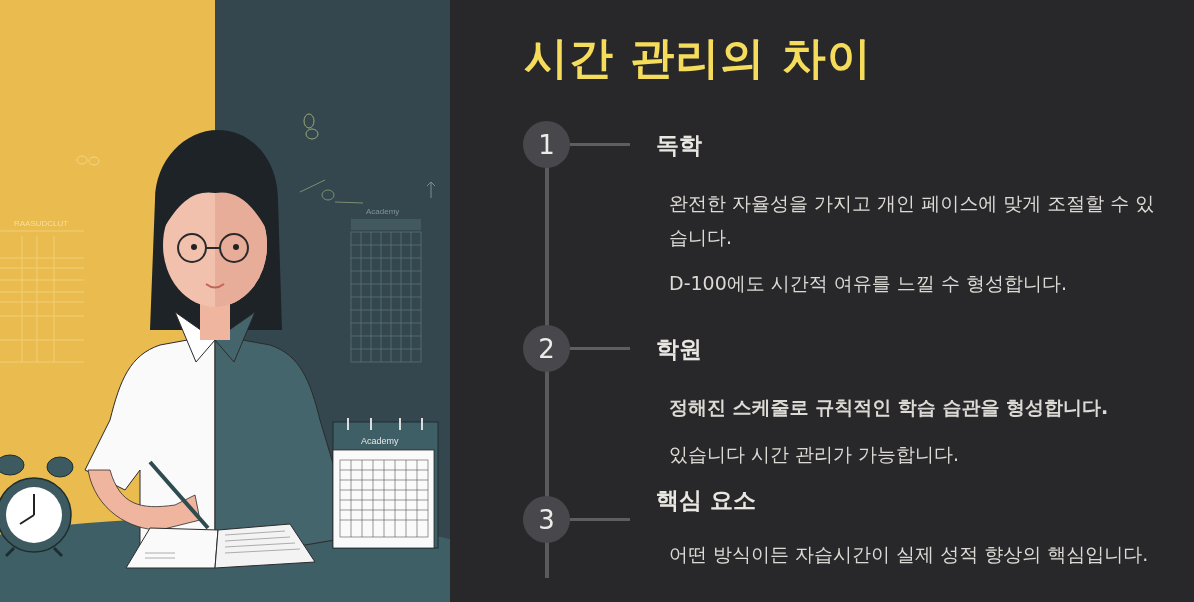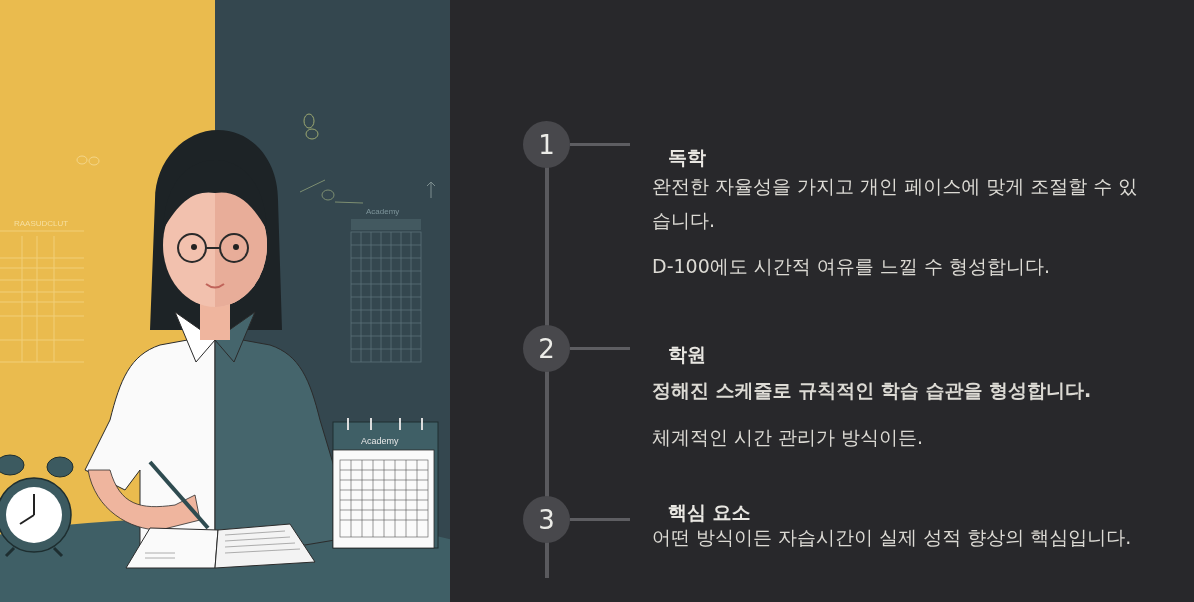--- a/index.html
+++ b/index.html
@@ -4,22 +4,22 @@
 <style>
   html,body{margin:0;padding:0;}
   body{width:1194px;height:602px;overflow:hidden;background:#28282b;font-family:"DejaVu Sans","Liberation Sans",sans-serif;position:relative;}
   .illus{position:absolute;left:0;top:0;width:450px;height:602px;overflow:hidden;}
   .illus svg{display:block;}
   .content{position:absolute;left:450px;top:0;width:744px;height:602px;}
   .title{position:absolute;left:74px;top:30px;font-size:44px;font-weight:bold;color:#f5dc5a;letter-spacing:1px;margin:0;line-height:56px;}
   .vline{position:absolute;left:95px;top:145px;width:4px;height:433px;background:#5a5a5e;}
   .step-circle{position:absolute;width:47px;height:47px;border-radius:50%;background:#48484c;color:#ecece8;font-size:26px;display:flex;align-items:center;justify-content:center;left:73px;}
   .hline{position:absolute;left:120px;width:60px;height:3px;background:#5e5e62;}
-  .step-title{position:absolute;left:202px;font-size:19px;font-weight:bold;color:#e9e7e2;margin:16px;line-height:28px;}
-  .step-text{position:absolute;left:202px;font-size:19px;color:#dcdad4;line-height:34px;margin:0;width:500px;}
+  .step-title{position:absolute;left:202px;font-size:23px;font-weight:bold;color:#e9e7e2;margin:4px;line-height:28px;}
+  .step-text{position:absolute;left:202px;font-size:19px;color:#dcdad4;line-height:34px;margin:17px;width:500px;}
 </style>
 </head>
 <body>
 
 <div class="illus">
   <svg width="450" height="602" viewBox="0 0 450 602" xmlns="http://www.w3.org/2000/svg">
 
     <rect x="0" y="0" width="215" height="602" fill="#eabb4e"></rect>
     <rect x="215" y="0" width="235" height="602" fill="#34474f"></rect>
 
@@ -150,37 +150,38 @@
           <line x1="384" y1="460" x2="384" y2="537"></line>
         <line x1="395" y1="460" x2="395" y2="537"></line>
           <line x1="406" y1="460" x2="406" y2="537"></line>
         <line x1="417" y1="460" x2="417" y2="537"></line>
       </g>
     </g>
   </svg>
 </div>
 
 <div class="content">
+  <h1 class="title">시간 관리의 차이</h1>
 
   <div class="vline"></div>
 
   <div>
     <div class="step-circle" style="top:121px;">1</div>
     <div class="hline" style="top:143px;"></div>
     <h2 class="step-title" style="top:127px;">독학</h2>
     <p class="step-text" style="top:169px;">완전한 자율성을 가지고 개인 페이스에 맞게 조절할 수 있습니다.</p>
     <p class="step-text" style="top:249px;">D-100에도 시간적 여유를 느낄 수 형성합니다.</p>
   </div>
 
   <div>
     <div class="step-circle" style="top:325px;">2</div>
     <div class="hline" style="top:347px;"></div>
-    <h2 class="step-title" style="top:324px;text-align:center;">학원</h2>
+    <h2 class="step-title" style="top:331px;text-align:center;">학원</h2>
     <p class="step-text" style="top:373px;font-weight:bold;">정해진 스케줄로 규칙적인 학습 습관을 형성합니다.</p>
-    <p class="step-text" style="top:420px;">체계적인 시간 관리가 방식이든.</p>
+    <p class="step-text" style="top:420px;">있습니다 시간 관리가 가능합니다.</p>
   </div>
 
   <div>
     <div class="step-circle" style="top:496px;">3</div>
     <div class="hline" style="top:518px;"></div>
     <h2 class="step-title" style="top:482px;">핵심 요소</h2>
     <p class="step-text" style="top:520px;">어떤 방식이든 자습시간이 실제 성적 향상의 핵심입니다.</p>
   </div>
 </div>
 

